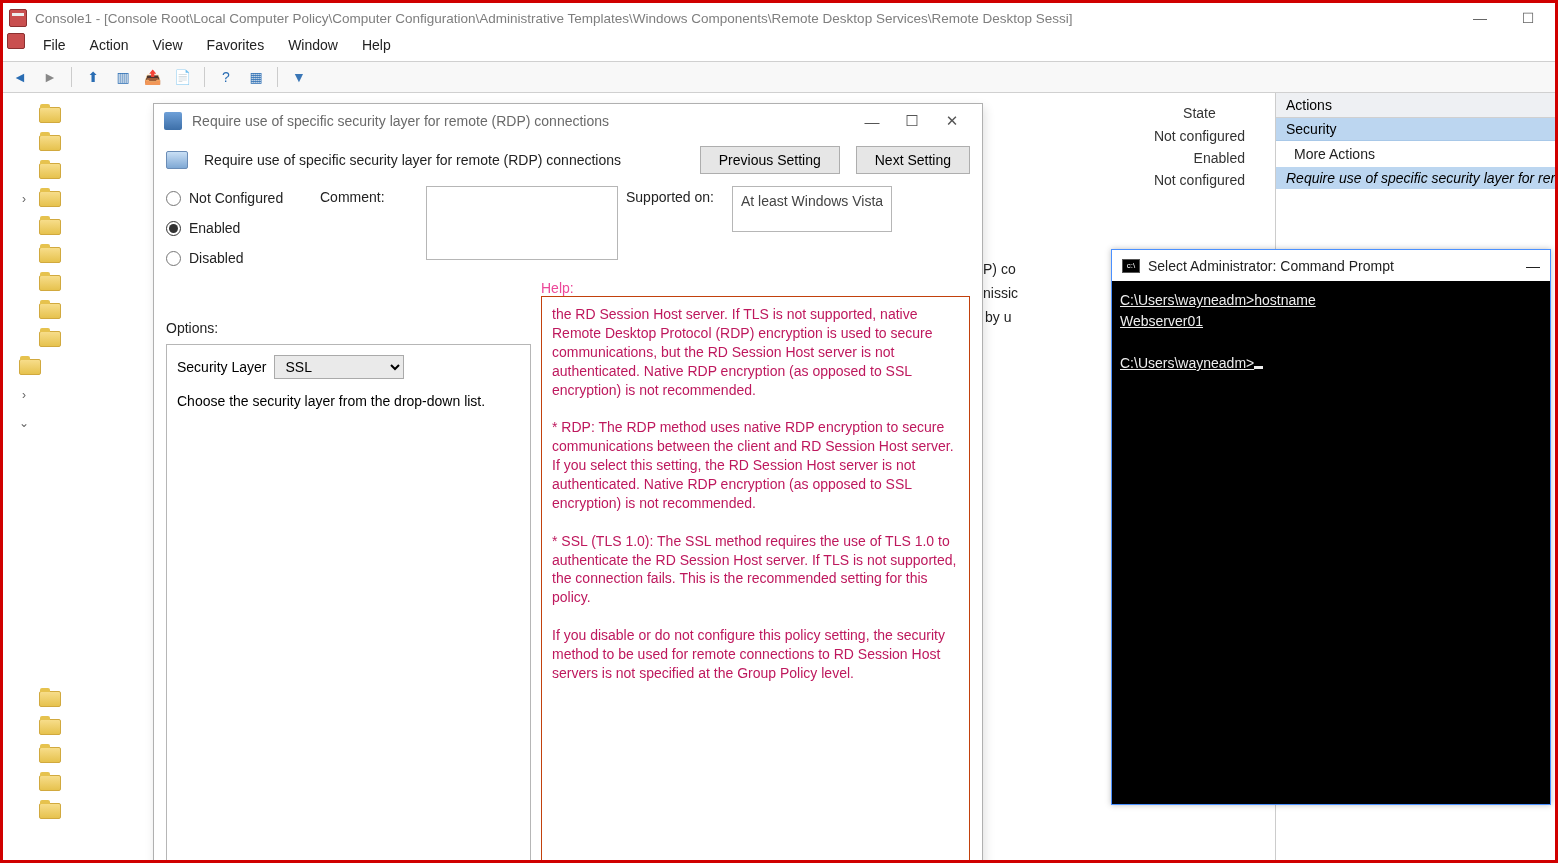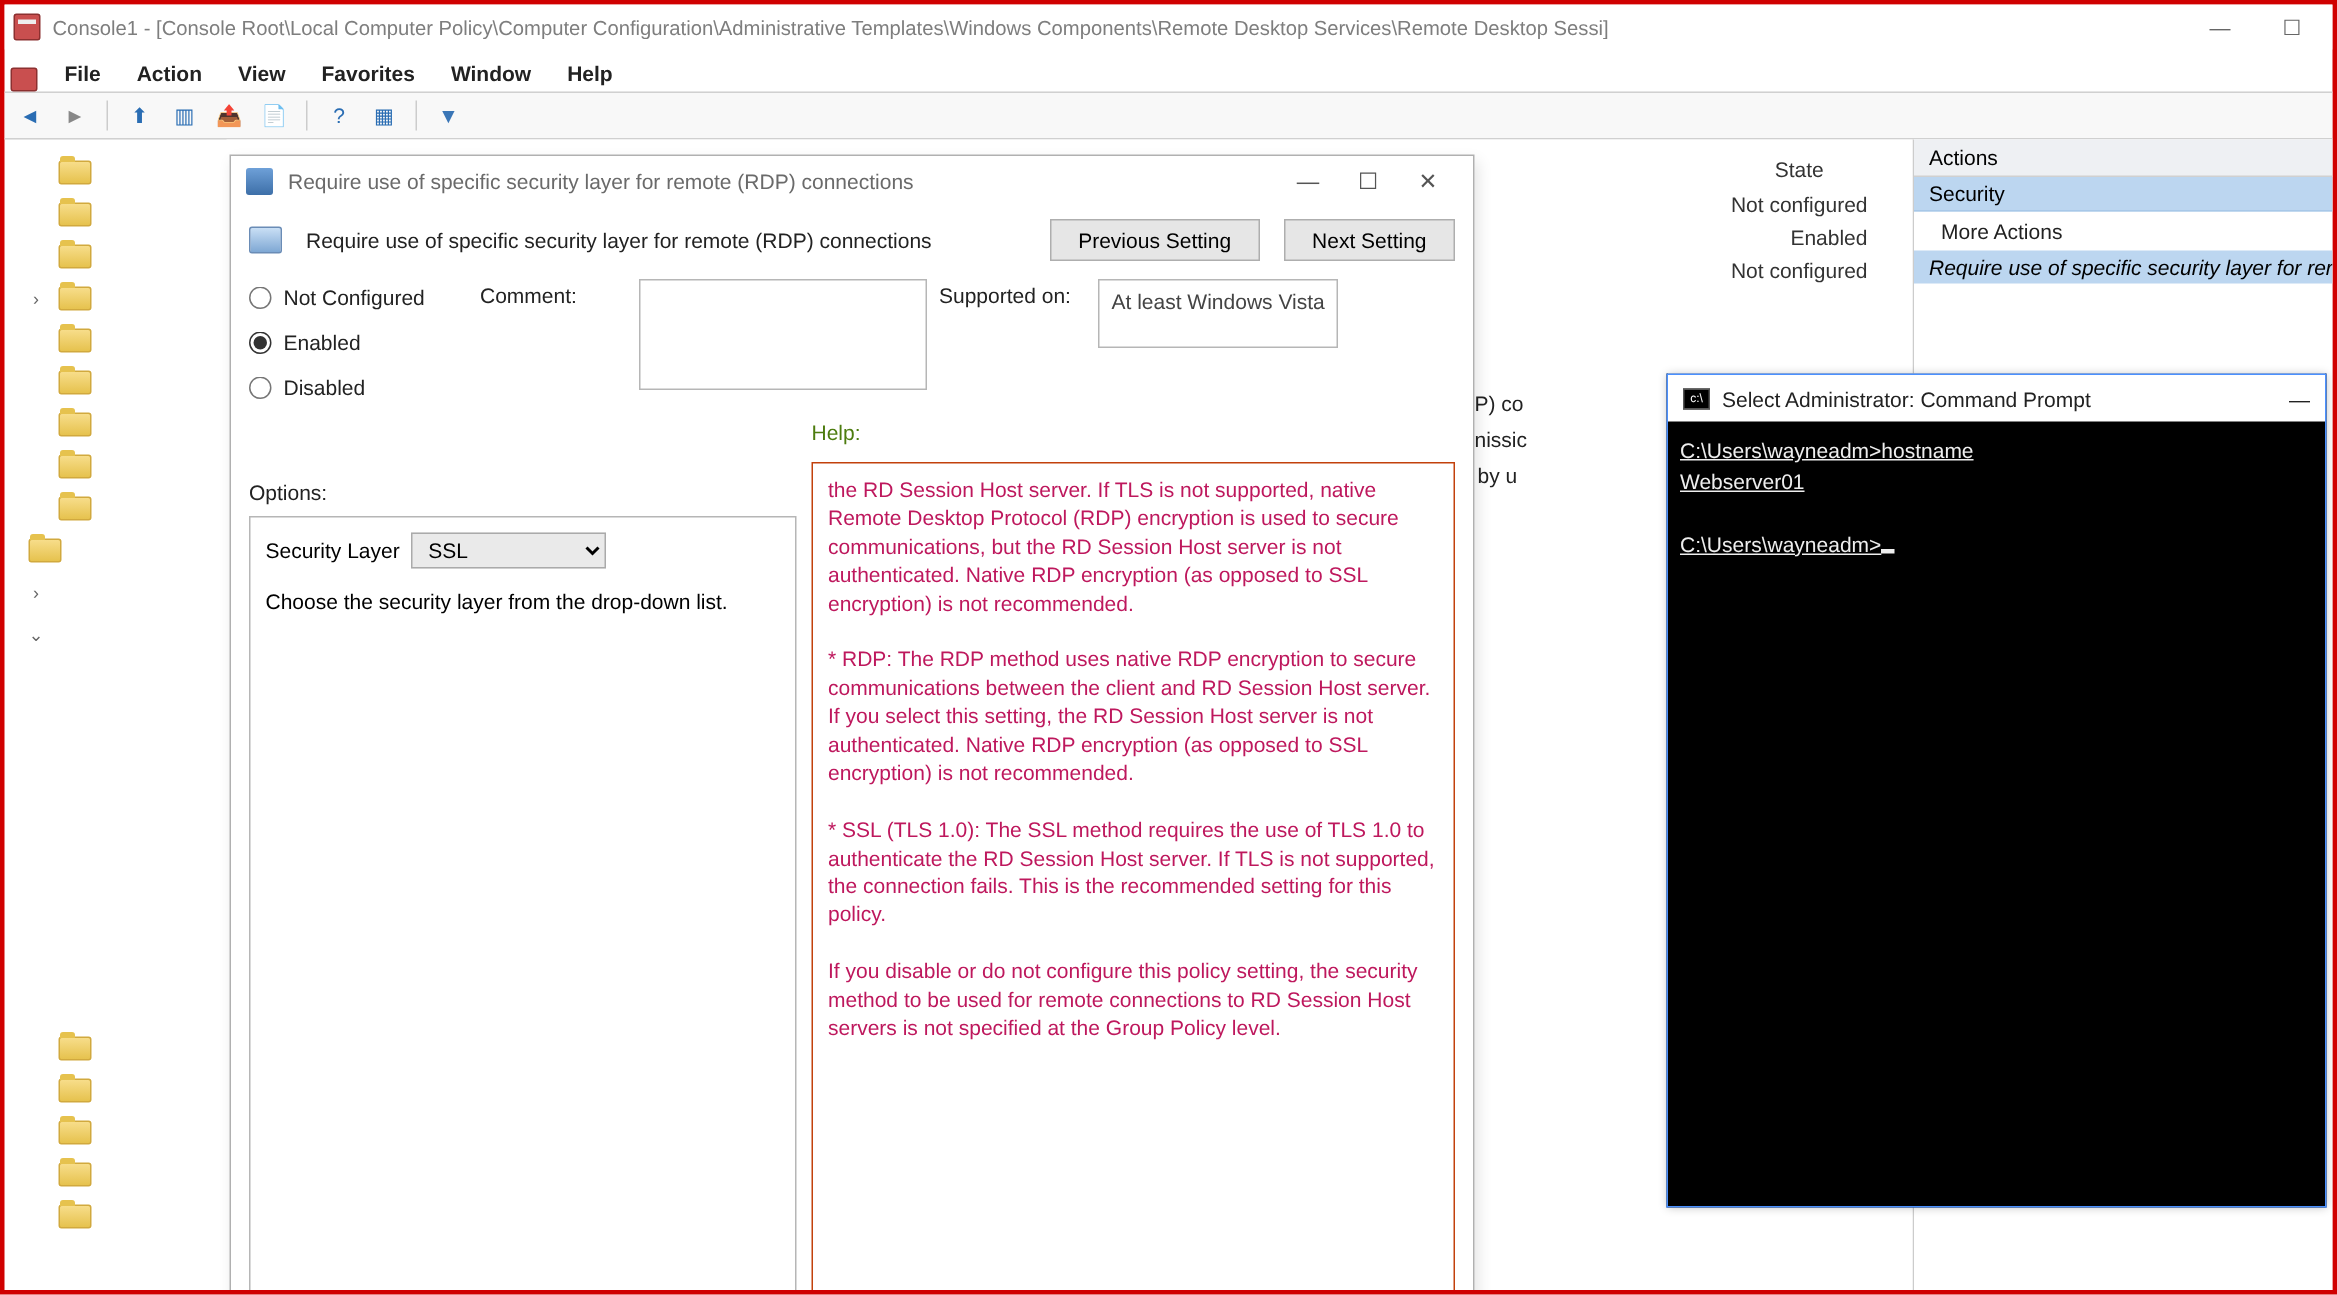--- a/index.html
+++ b/index.html
@@ -7,21 +7,21 @@
 
 
 .titlebar { height: 30px; display: flex; align-items: center; padding: 0 6px; color: #7a7a7a; background: #fff; }
 .titlebar .app-icon { width: 18px; height: 18px; background: #c94f4f; border: 1px solid #8c3030; margin-right: 8px; border-radius: 2px; position: relative; }
 .titlebar .app-icon::before { content:""; position:absolute; left:2px; top:3px; width:12px; height:3px; background:#eee;}
 .titlebar .title-text { flex: 1; white-space: nowrap; overflow: hidden; text-overflow: ellipsis; font-size: 13.5px; color:#7e7e7e; }
 .titlebar .sysbtns { display: flex; gap: 18px; padding: 0 6px; color:#666;}
 .titlebar .sysbtns span { width: 30px; text-align: center; font-size: 14px; }
 
 
-.menubar { height: 28px; display: flex; align-items: flex-end; padding: 0 4px; font-weight: bold; }
+.menubar { height: 28px; display: flex; align-items: flex-start; padding: 0 4px; }
 .menubar .menu-icon { width: 18px; height: 16px; background: #c94f4f; border: 1px solid #8c3030; border-radius: 2px; margin-right: 6px; }
 .menubar .menu-item { padding: 4px 12px; color: #222; cursor: default; }
 
 
 .toolbar { height: 32px; border-top: 1px solid #d0d0d0; border-bottom: 1px solid #d0d0d0; display: flex; align-items: center; padding: 0 4px; gap: 4px; background: #f8f8f8; }
 .toolbar .tbtn { width: 26px; height: 26px; display: flex; align-items: center; justify-content: center; color: #2a6db3; border-radius: 2px; }
 .toolbar .sep { width: 1px; height: 20px; background: #ccc; margin: 0 4px; }
 
 
 .content { display: flex; height: calc(100% - 90px); }
@@ -71,21 +71,21 @@
 .comment-col textarea { flex: 1; height: 74px; border: 1px solid #b6b6b6; resize: none; font-family: inherit; font-size: 14px; padding: 4px 6px; }
 .comment-col .supported { flex: 1; border: 1px solid #b6b6b6; padding: 6px 8px; height: 46px; color: #444; background:#fff; overflow:auto; }
 
 .dlg-lower { display: flex; gap: 10px; margin-top: 14px; flex: 1; overflow: hidden; }
 .options-side { flex: 0 0 365px; display: flex; flex-direction: column; }
 .options-side .sec-label { margin-bottom: 8px; color: #222; margin-top: 40px; }
 .options-side .opt-box { flex: 1; border: 1px solid #b6b6b6; padding: 10px; overflow: auto; }
 .options-side .opt-box .opt-row { display: flex; align-items: center; gap: 8px; margin-bottom: 14px; }
 .options-side select { border: 1px solid #aaa; padding: 2px 6px; width: 130px; background:#eaeaea; }
 .help-side { flex: 1; display: flex; flex-direction: column; }
-.help-side .sec-label { margin-bottom: 12px; color: #4d7c0f; }
+.help-side .sec-label { margin-bottom: 0; color: #ec4899; }
 .help-side .help-box { flex: 1; border: 1px solid #c2410c; padding: 8px 10px; overflow-y: scroll; line-height: 1.35; color: #be185d; white-space: pre-wrap; }
 
 
 .cmdwin { position: absolute; right: 4px; top: 246px; width: 440px; height: 556px; background: #000; border: 1px solid #4a90ff; border-top: 0; box-shadow: 0 0 6px rgba(0,0,0,.25); display: flex; flex-direction: column; }
 .cmdwin .cmd-title { height: 32px; background: #fff; border-top: 1px solid #4a90ff; display: flex; align-items: center; padding: 0 10px; gap: 8px; color: #222; }
 .cmdwin .cmd-title .cmd-icon { width: 18px; height: 14px; background: #000; border: 1px solid #555; color:#fff; font-size:8px; display:flex;align-items:center;justify-content:center;}
 .cmdwin .cmd-title .spacer { flex: 1; }
 .cmdwin pre { color: #eee; font-family: Consolas, "Courier New", monospace; font-size: 15px; padding: 10px 8px; line-height: 1.35; white-space: pre; text-decoration: underline; }
 .cmdwin pre .cursor { display:inline-block; width:9px; height:3px; background:#eee; vertical-align: baseline; margin-bottom:-1px;}
 

